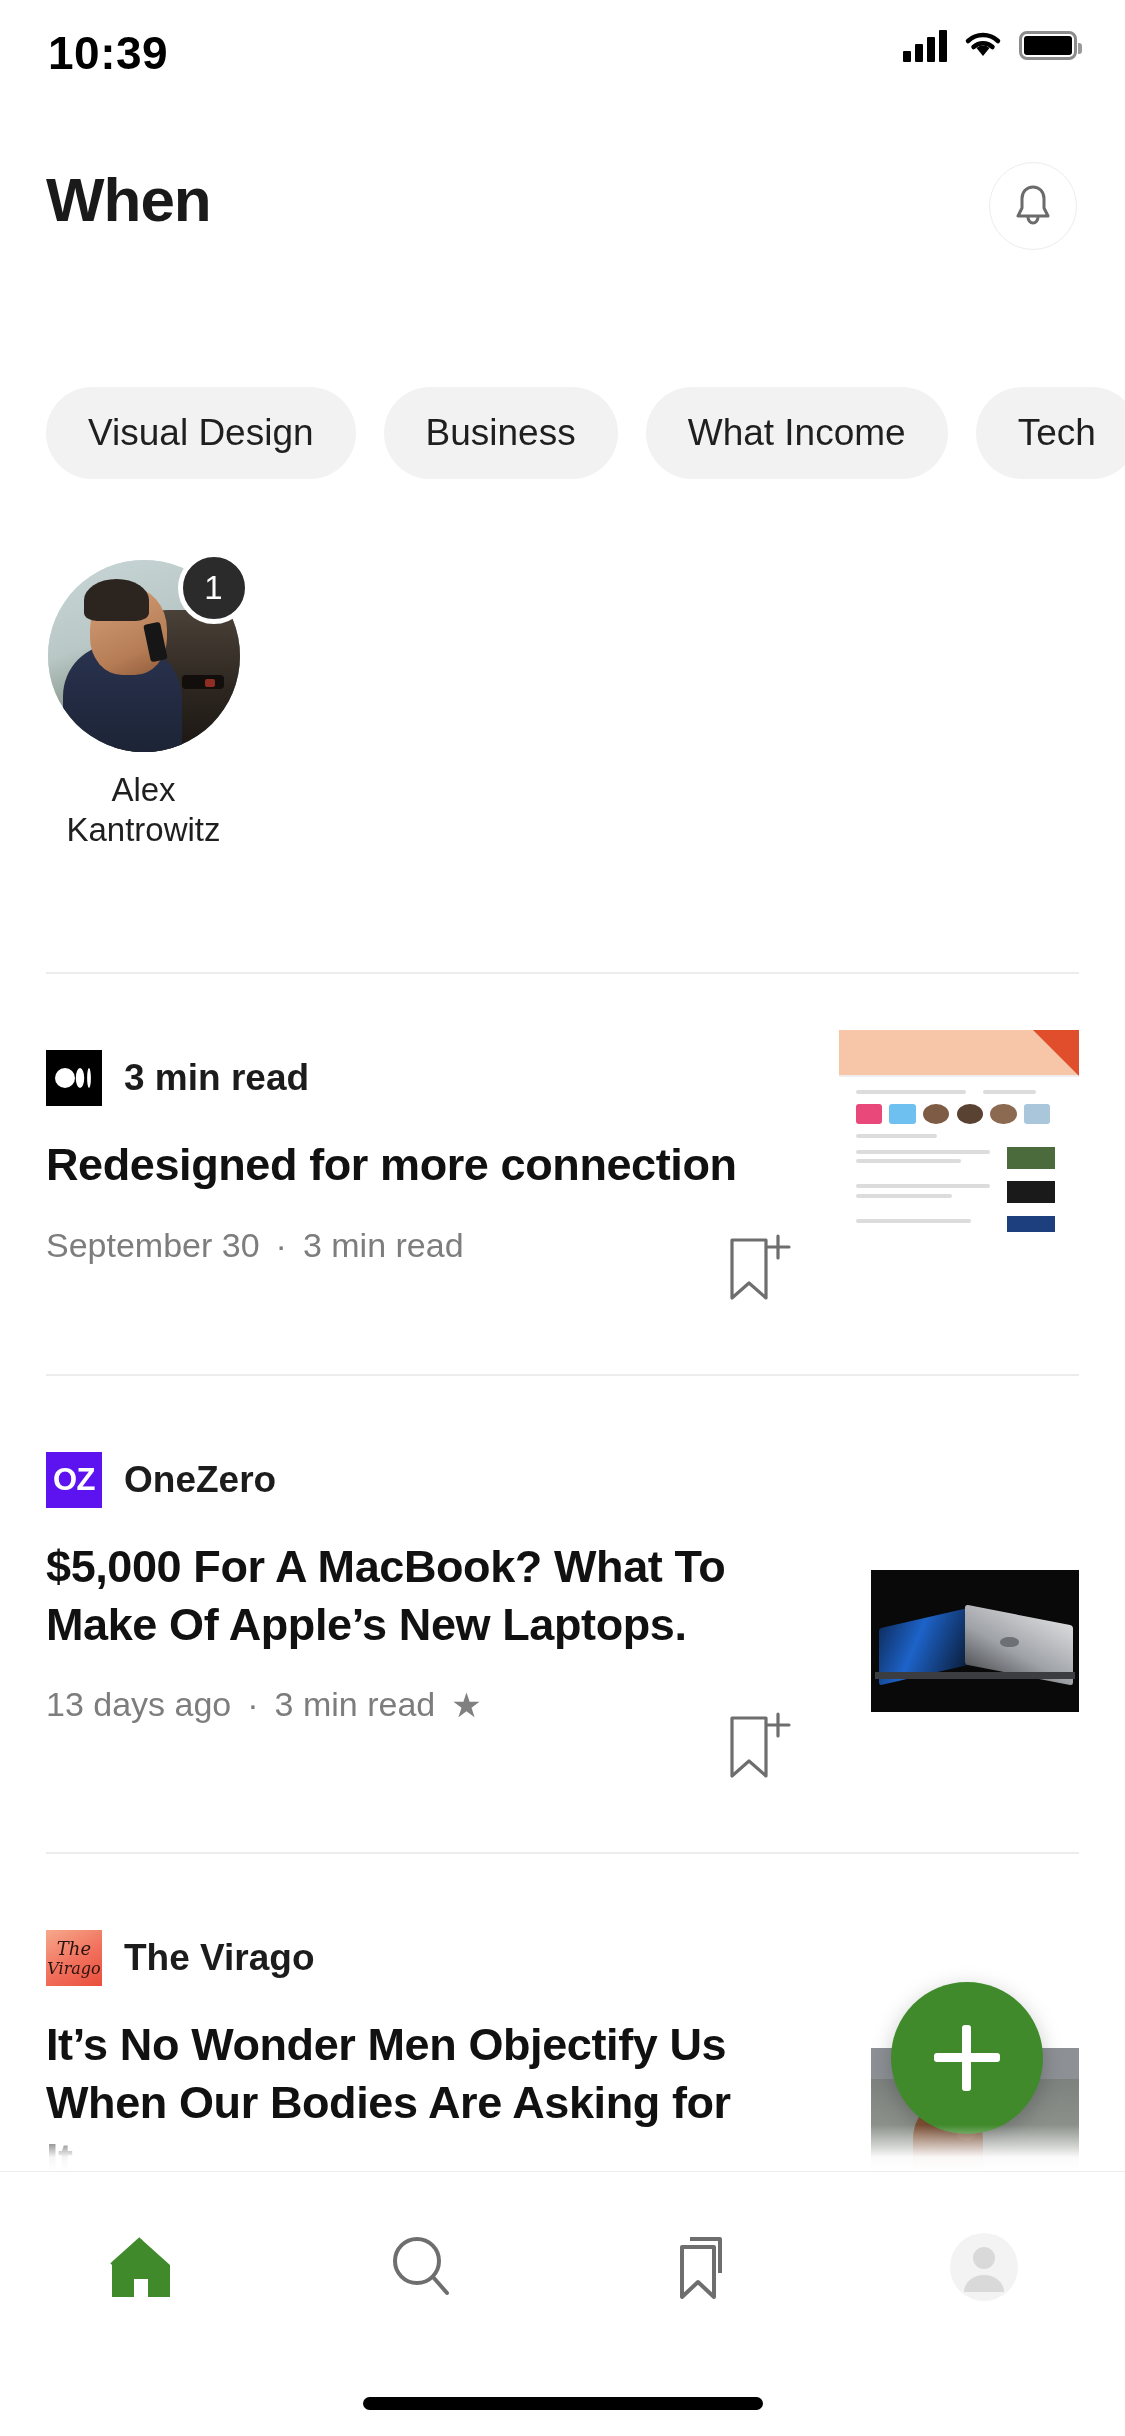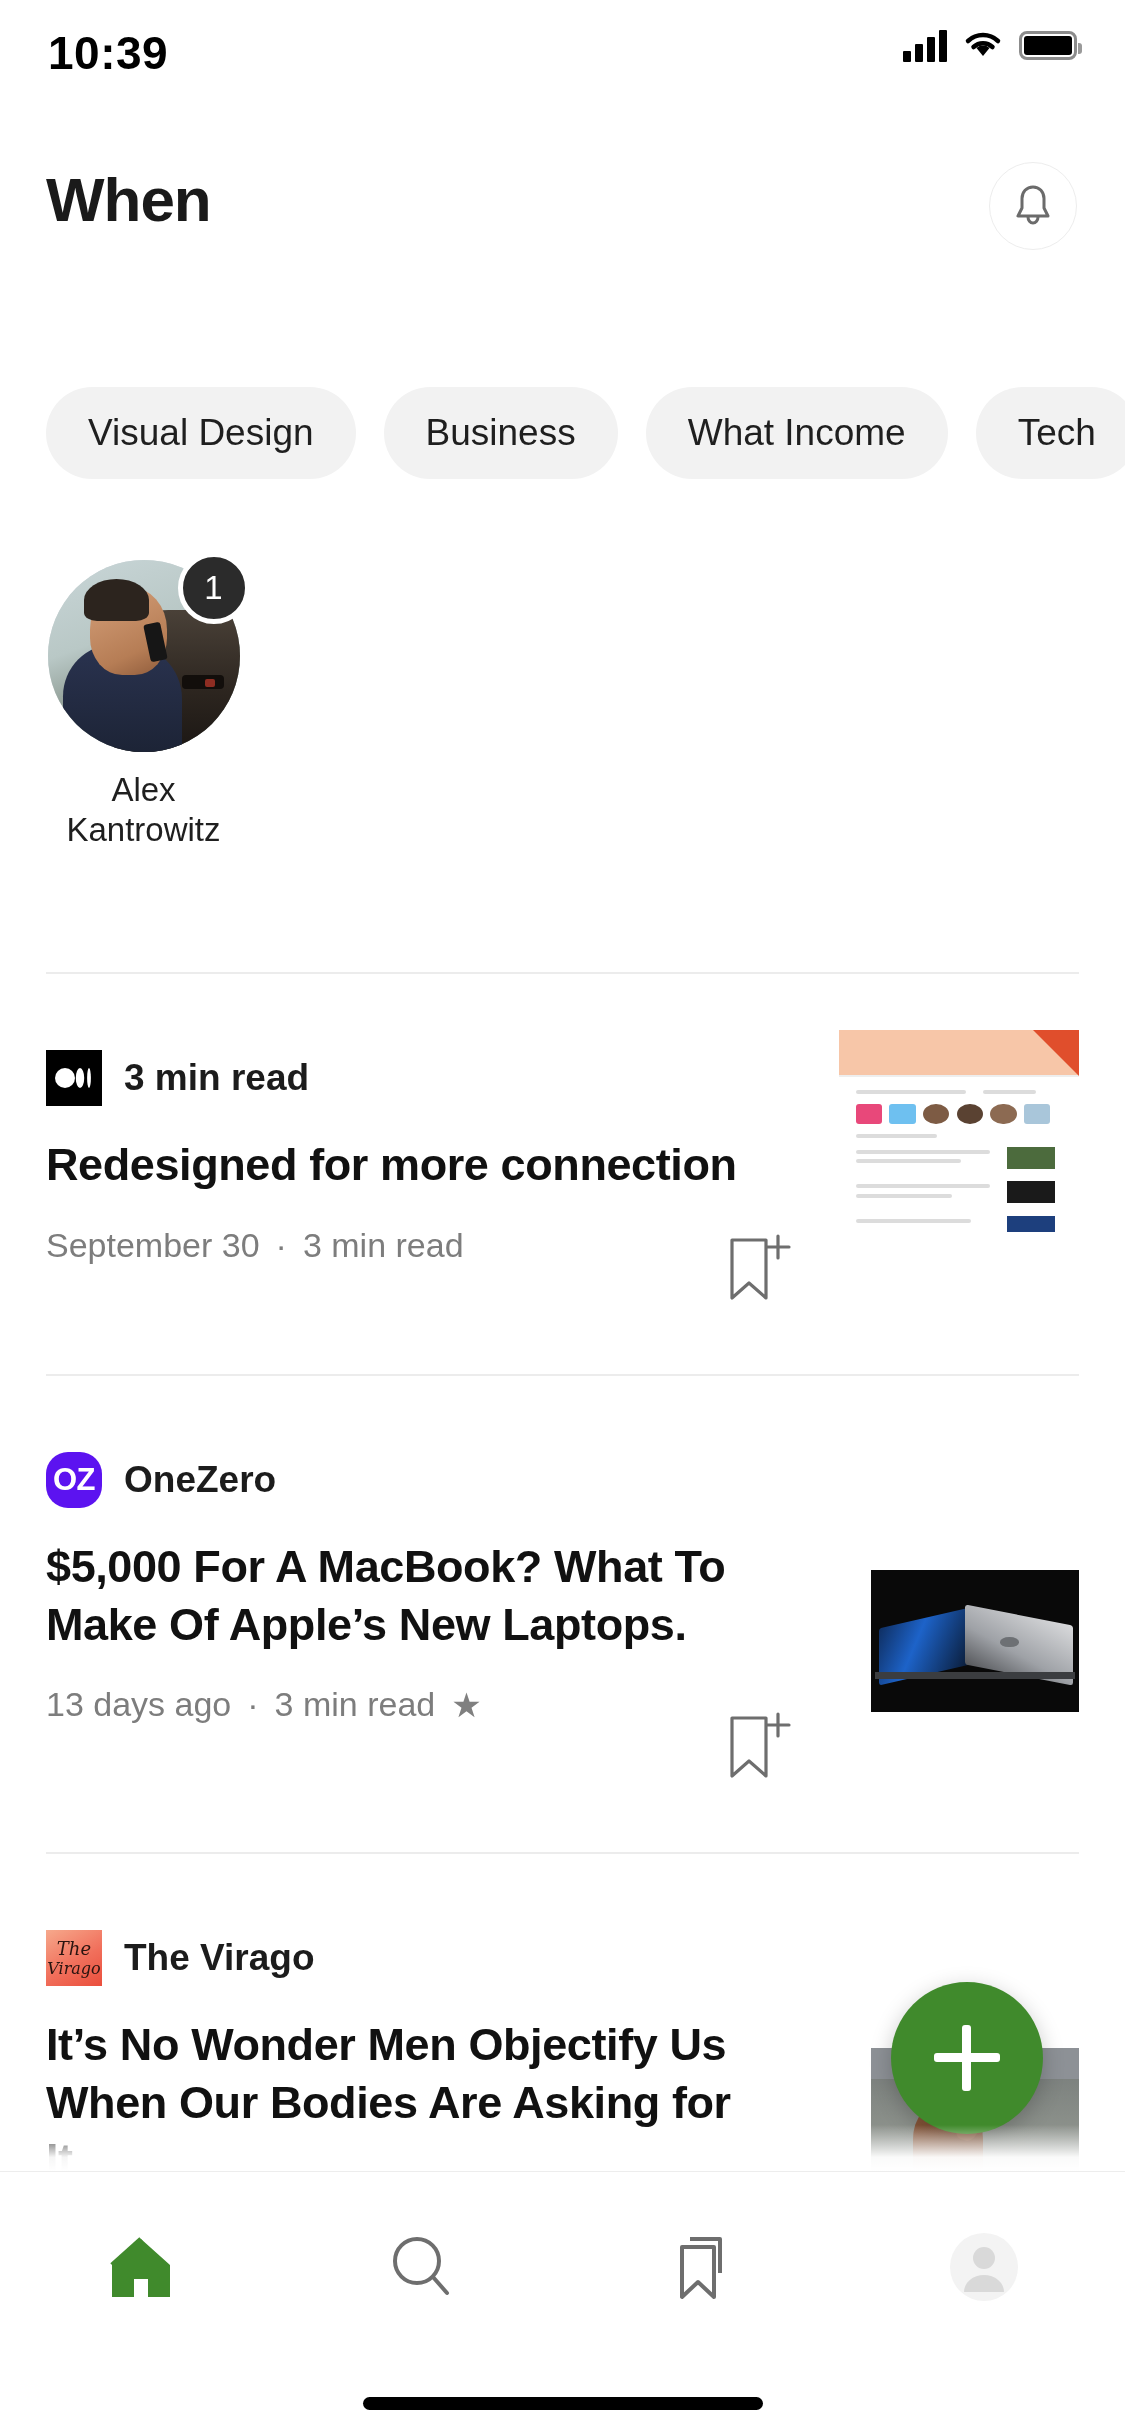--- a/index.html
+++ b/index.html
@@ -113,21 +113,21 @@
   .divider { position:absolute; left:46px; width:1033px; height:2px; background:#ececec; }
 
   .card { position:absolute; left:46px; width:1033px;margin-top:28px; }
   .card-pub { display:flex; align-items:center; gap:22px; height:56px; }
   .pub-logo { width:56px; height:56px; flex:0 0 auto; }
   .pub-logo.medium {
     background:#000; display:flex; align-items:center; justify-content:center;
   }
   .pub-logo.oz {
     background:#5c13f0; color:#fff; font-size:31px; font-weight:700;
-    display:flex; align-items:center; justify-content:center; letter-spacing:-0.5px;border-radius:22px;
+    display:flex; align-items:center; justify-content:center; letter-spacing:-0.5px;
   }
   .pub-logo.virago {
     background:linear-gradient(150deg,#f6a98c 0%,#f1705c 55%,#ea4e3c 100%);
     display:flex; flex-direction:column; align-items:center; justify-content:center;
     font-family:"DejaVu Serif", serif; color:#2a1410; line-height:1;
   }
   .virago-l1{ font-size:18px; font-style:italic; }
   .virago-l2{ font-size:16px; font-style:italic; margin-top:3px;}
   .pub-name { font-size:37px; font-weight:700; color:#1c1c1c; }
 

